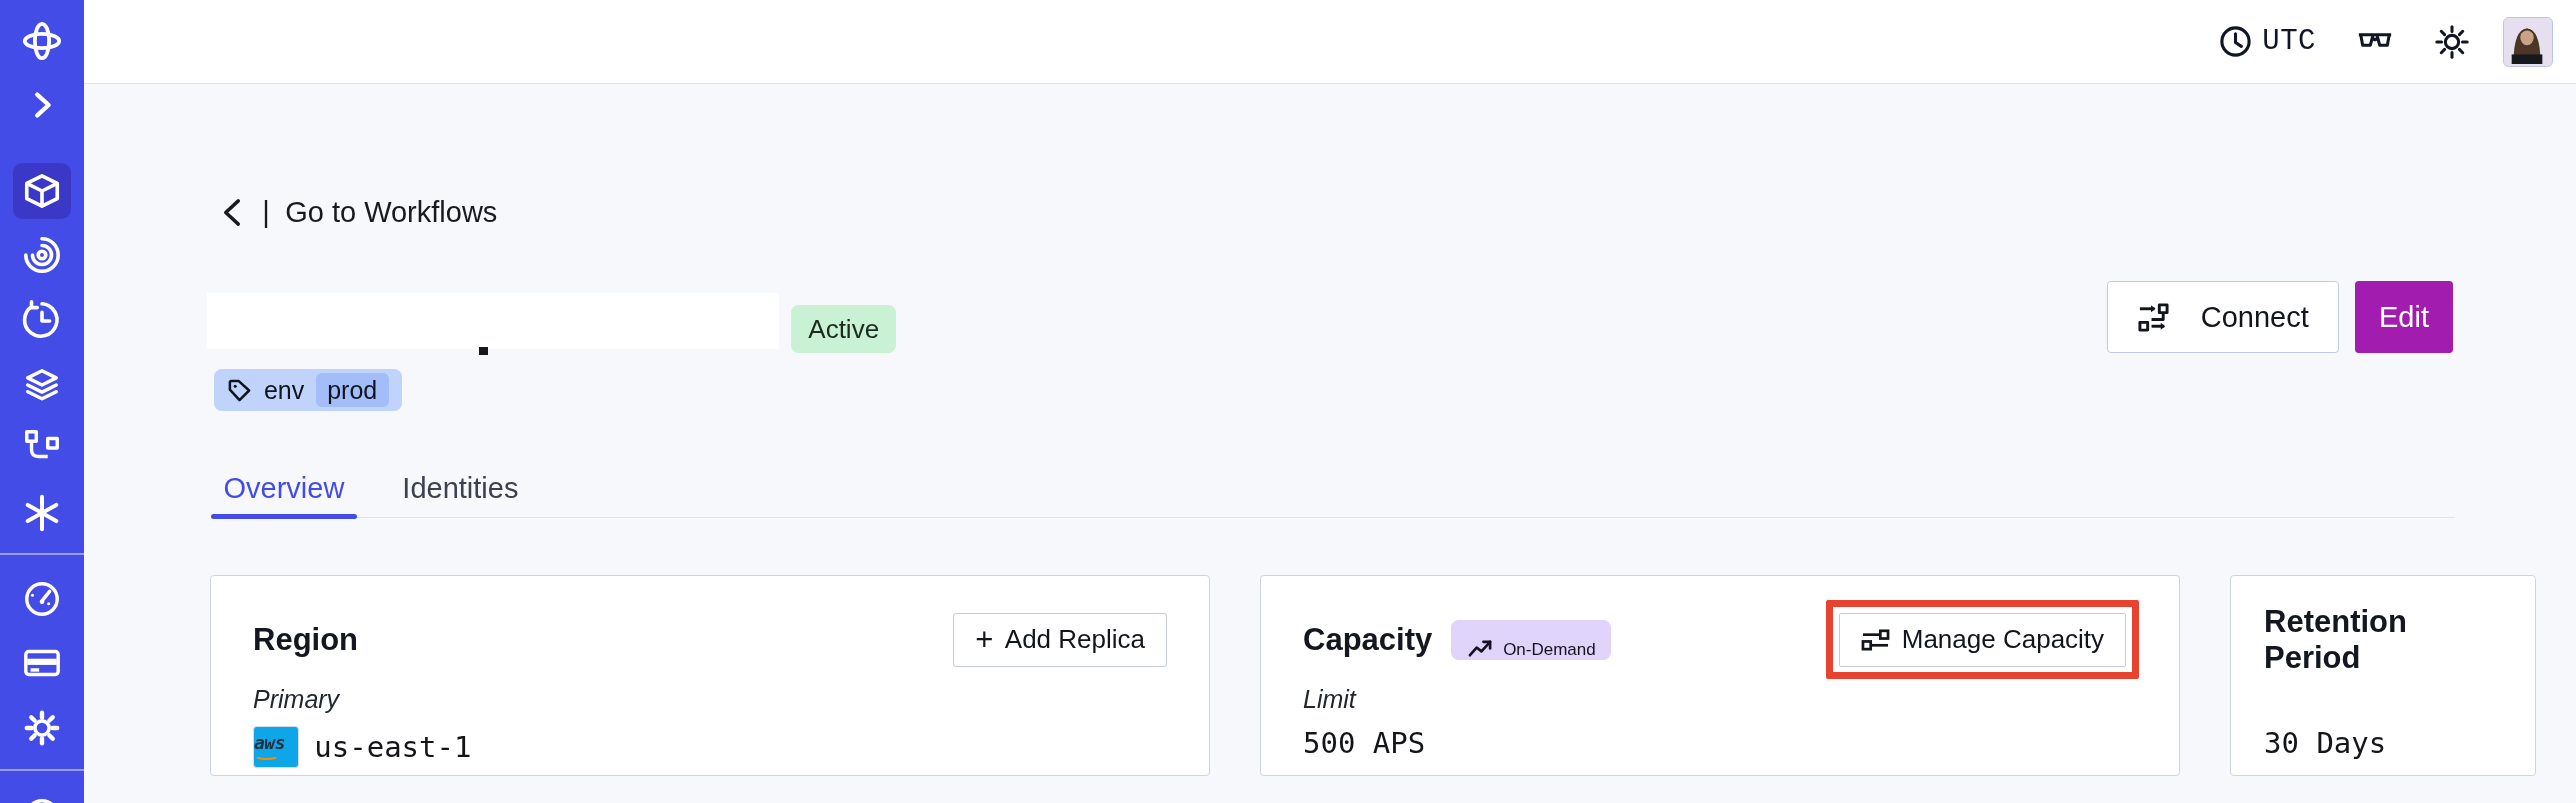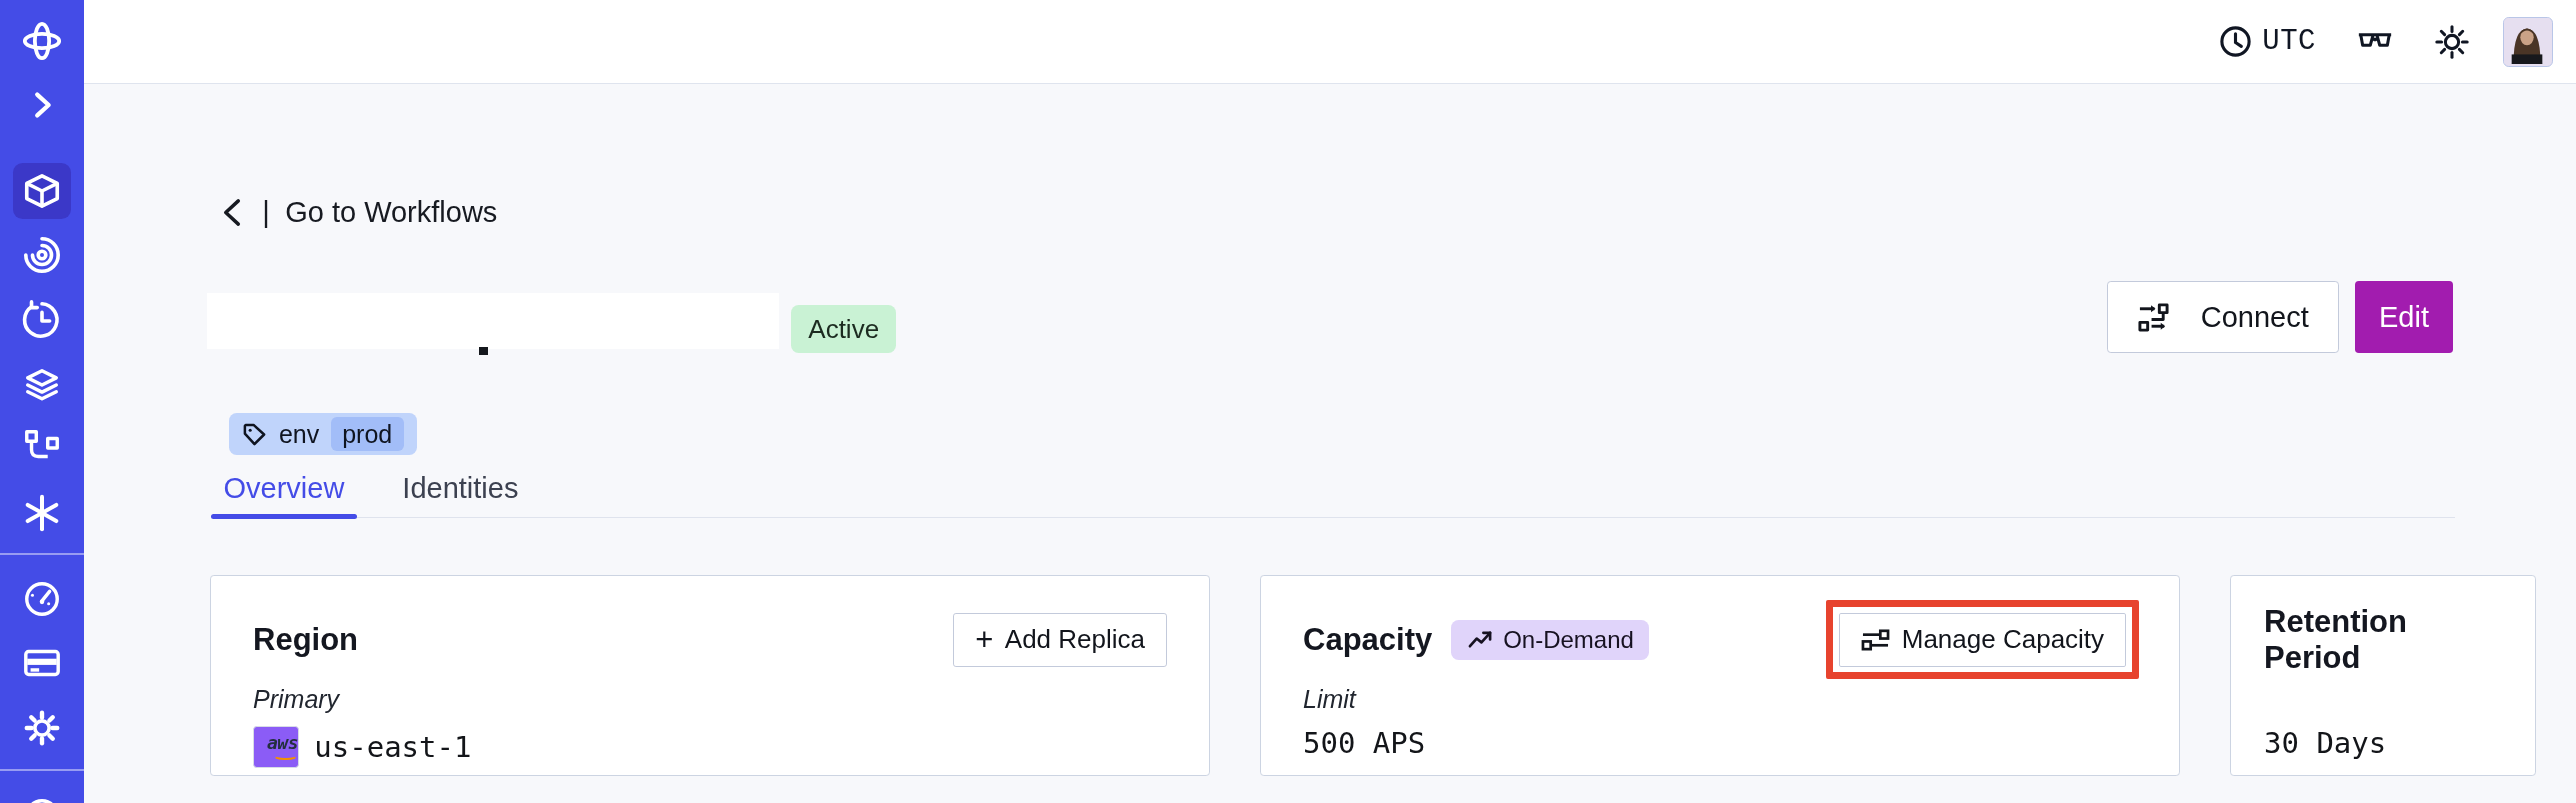--- a/index.html
+++ b/index.html
@@ -78,23 +78,23 @@
     font-size:29px; font-weight:500; color:#12151c; cursor:pointer;
   }
   .btn-edit {
     height:72px; width:98px; background:#a21caf; border:none; border-radius:3.8px;
     display:flex; align-items:center; justify-content:center;
     font-size:29px; font-weight:500; color:#ffffff; cursor:pointer;
     font-family:"Liberation Sans", sans-serif;
   }
 
   .tag {
-    position:absolute; left:145px; top:285px; height:42px;
+    position:absolute; left:130px; top:285px; height:42px;
     display:inline-flex; align-items:center; gap:11.5px; padding:0 13.4px;
-    border-radius:7.7px; background:#c0d4fb; color:#0f1420; font-size:25px;margin-top:44px;
+    border-radius:7.7px; background:#c0d4fb; color:#0f1420; font-size:25px;
   }
   .tag-chip {
     background:#a2bdf8; border-radius:5.8px; padding:2.9px 11.5px; font-size:25px; color:#0f1420;
   }
 
   .tabs {
     position:absolute; left:127px; top:376px; width:2244px; height:58px;
     display:flex; align-items:center; gap:33px;
     border-bottom:1.9px solid #dfe3ed;
   }
@@ -122,35 +122,35 @@
   .card-title { font-size:31px; font-weight:600; color:#141720; }
   .card-btn {
     height:54px; padding:0 21px; background:#ffffff;
     border:1.9px solid #c3cadb; border-radius:2.9px;
     display:flex; align-items:center; gap:11.5px;
     font-size:26px; font-weight:500; color:#12151c; cursor:pointer;
     font-family:"Liberation Sans", sans-serif;
   }
   .plus-glyph { font-size:31px; font-weight:400; line-height:1; }
   .badge-ondemand {
-    height:40px; display:inline-flex; align-items:center; gap:9.6px; padding:0 15.3px;
-    border-radius:7.7px; background:#e0d4fa; color:#171221; font-size:24px;
+    height:40px; display:inline-flex; align-items:flex-end; gap:9.6px; padding:0 15.3px;
+    border-radius:7.7px; background:#e0d4fa; color:#171221; font-size:17px;
   }
   .red-ring {
     border:7.7px solid #E7432E; border-radius:1.9px; padding:5.8px; margin:-13.4px -1.9px;
   }
   .field-label { margin-top:15.3px; font-size:25px; color:#21262f;font-style:italic; }
   .field-value {
     margin-top:11.5px; display:flex; align-items:center; gap:15.3px;
     font-family:"DejaVu Sans Mono", monospace; font-size:29px; color:#131519;
   }
   .retention .field-value { margin-top:56px; }
   .aws-chip {
-    width:46px; height:42px; border:1.9px solid #d8dce6; border-radius:3.8px; background:#8b5cf6;
-    display:flex; flex-direction:column; align-items:flex-end; justify-content:center;
+    width:46px; height:42px; border:1.9px solid #d8dce6; border-radius:3.8px; background:#0ea5e9;
+    display:flex; flex-direction:column; align-items:flex-start; justify-content:center;
   }
   .aws-word { font-size:18px; font-weight:700; color:#232f3e; font-style:italic; line-height:1; letter-spacing:-0.5px; }
   .aws-smile { width:25px; height:9.6px; border:2.9px solid transparent; border-bottom:2.9px solid #f29100; border-radius:50%; margin-top:-1px; }
 </style>
 </head>
 <body>
 
 <nav class="sidebar">
   <div class="side-item" style="top:13.4px;">
     <svg width="42" height="42" viewBox="0 0 44 44" fill="none" stroke="#fff" stroke-width="4">

